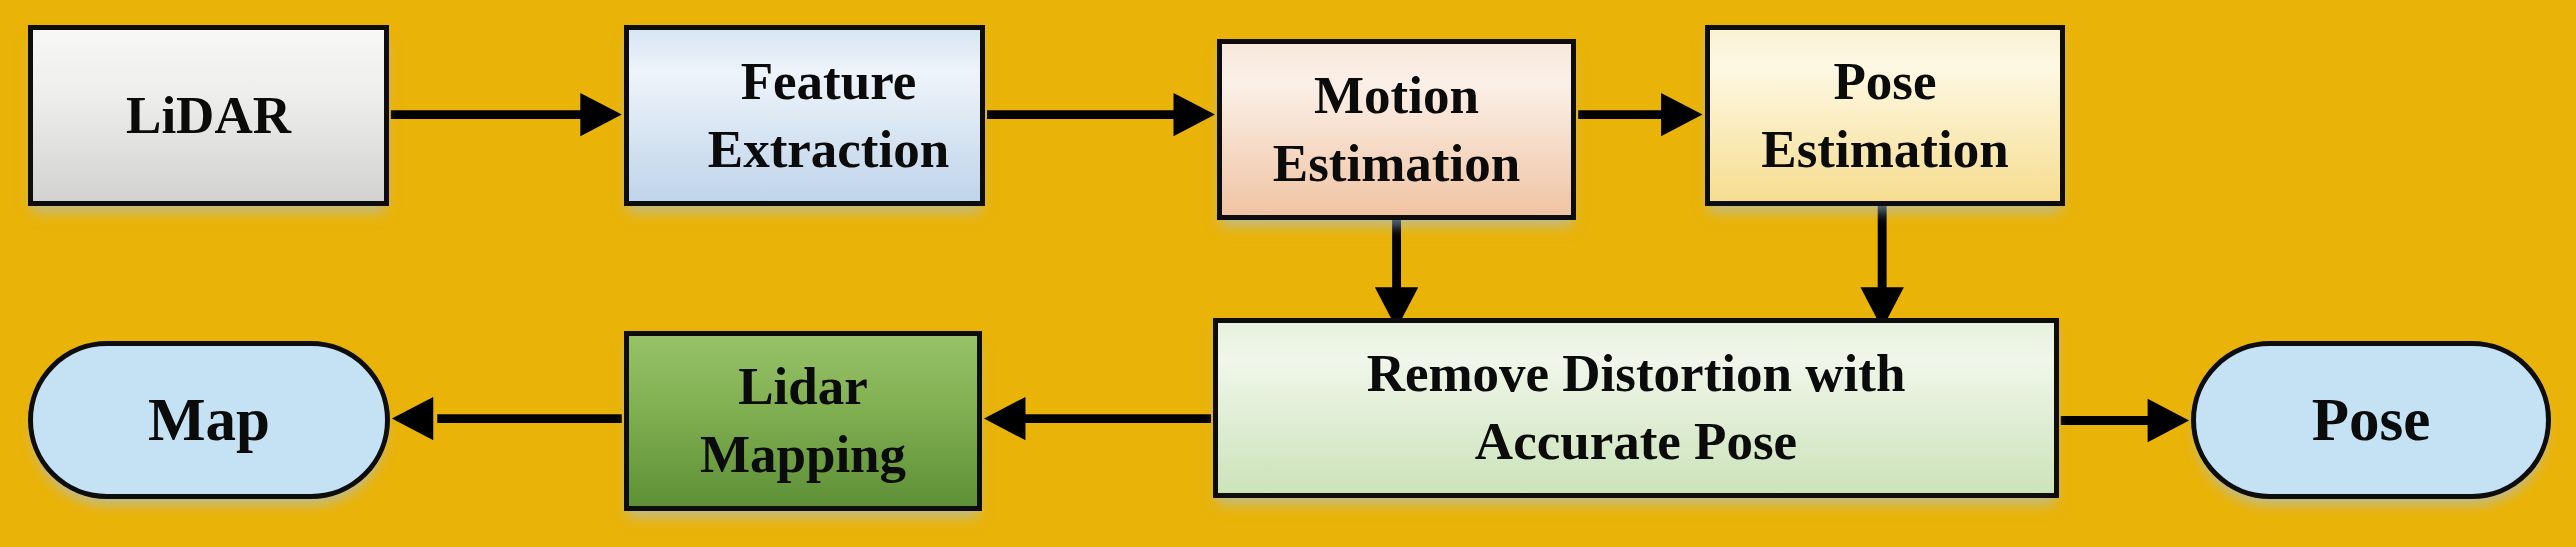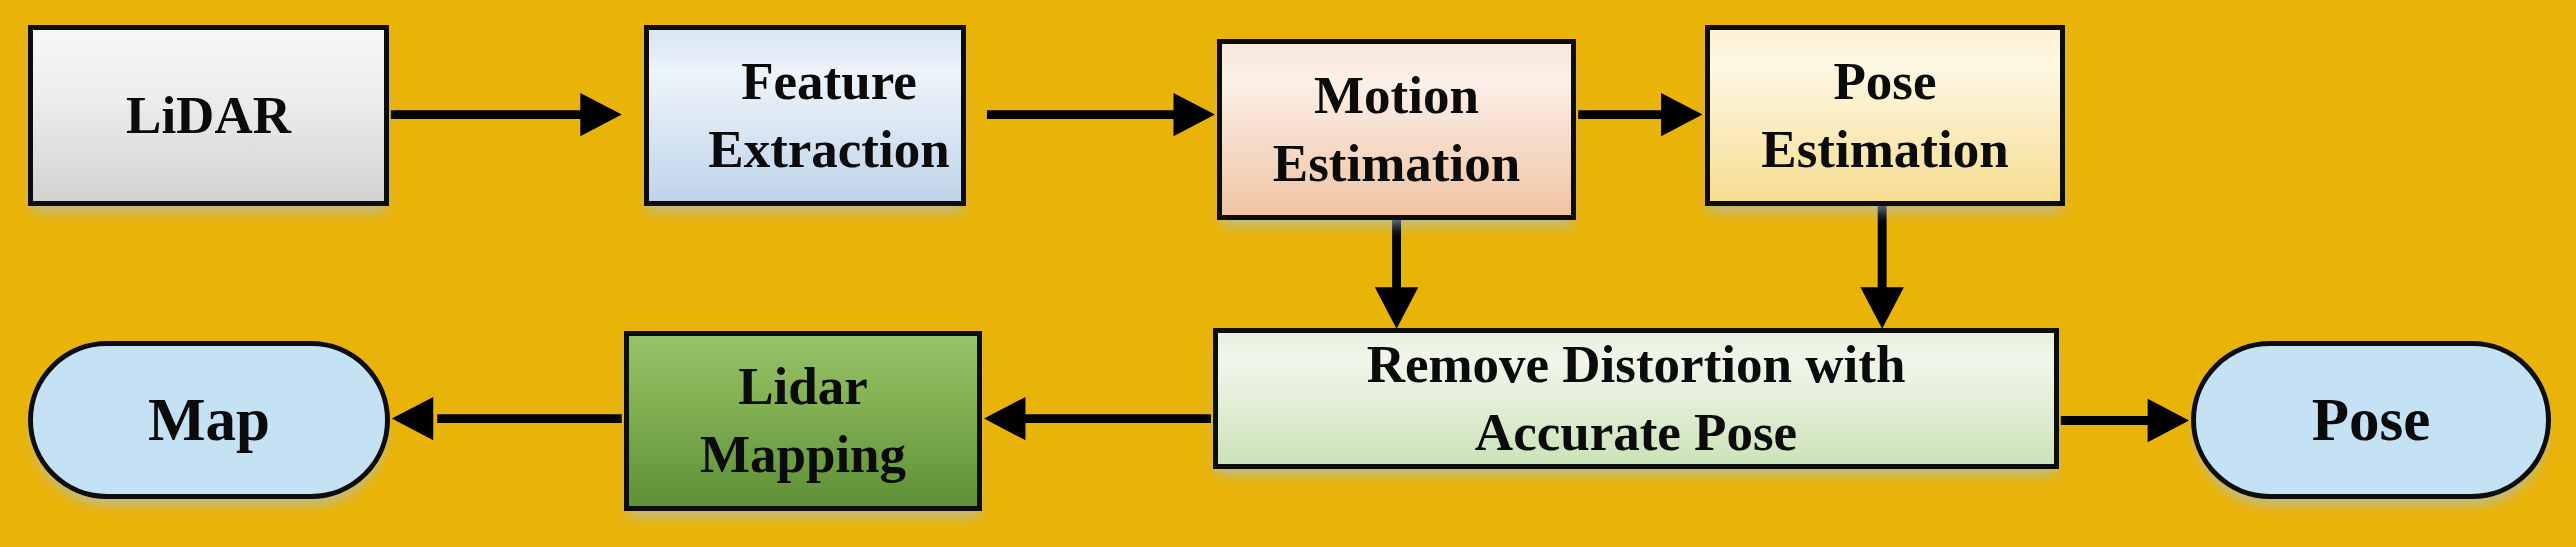--- a/index.html
+++ b/index.html
@@ -30,30 +30,30 @@
     white-space: pre-line;
     box-shadow: 0 10px 12px -4px rgba(160, 195, 235, 0.6);
   }
   .terminal {
     border-radius: 84px;
     font-size: 61px;
     background: #c5e2f4;
   }
   .lidar       { left: 28px;   top: 25px;  width: 361px; height: 181px;
                  background: linear-gradient(180deg, #f7f7f6 0%, #ededec 40%, #d2d2d1 100%); }
-  .feature     { left: 644px;  top: 25px;  width: 322px; height: 181px;
+  .feature     { left: 624px;  top: 25px;  width: 361px; height: 181px;
                  background: linear-gradient(180deg, #d7e5f3 0%, #eef4fa 25%, #bfd4ea 100%); padding-left: 48px; }
   .motion      { left: 1217px; top: 39px;  width: 359px; height: 181px;
                  background: linear-gradient(180deg, #f8e7da 0%, #fbf0e8 22%, #f0c4a3 100%); }
   .poseest     { left: 1705px; top: 25px;  width: 360px; height: 181px;
                  background: linear-gradient(180deg, #fbf2d5 0%, #fdf8e3 22%, #f6dd90 100%); }
   .map         { left: 28px;   top: 341px; width: 362px; height: 158px; }
   .lidarmap    { left: 624px;  top: 331px; width: 358px; height: 180px;
                  background: linear-gradient(180deg, #97c268 0%, #82b153 40%, #5e9036 100%); }
-  .removedist  { left: 1213px; top: 328px; width: 846px; height: 141px;
+  .removedist  { left: 1213px; top: 318px; width: 846px; height: 180px;
                  background: linear-gradient(180deg, #e7f1de 0%, #f0f6ea 22%, #cce3b9 100%); }
   .pose        { left: 2191px; top: 341px; width: 360px; height: 158px; }
   svg.edges {
     position: absolute;
     left: 0;
     top: 0;
   }
   svg.edges line    { stroke: #000000; stroke-width: 9; }
   svg.edges polygon { fill: #000000; }
 </style>

